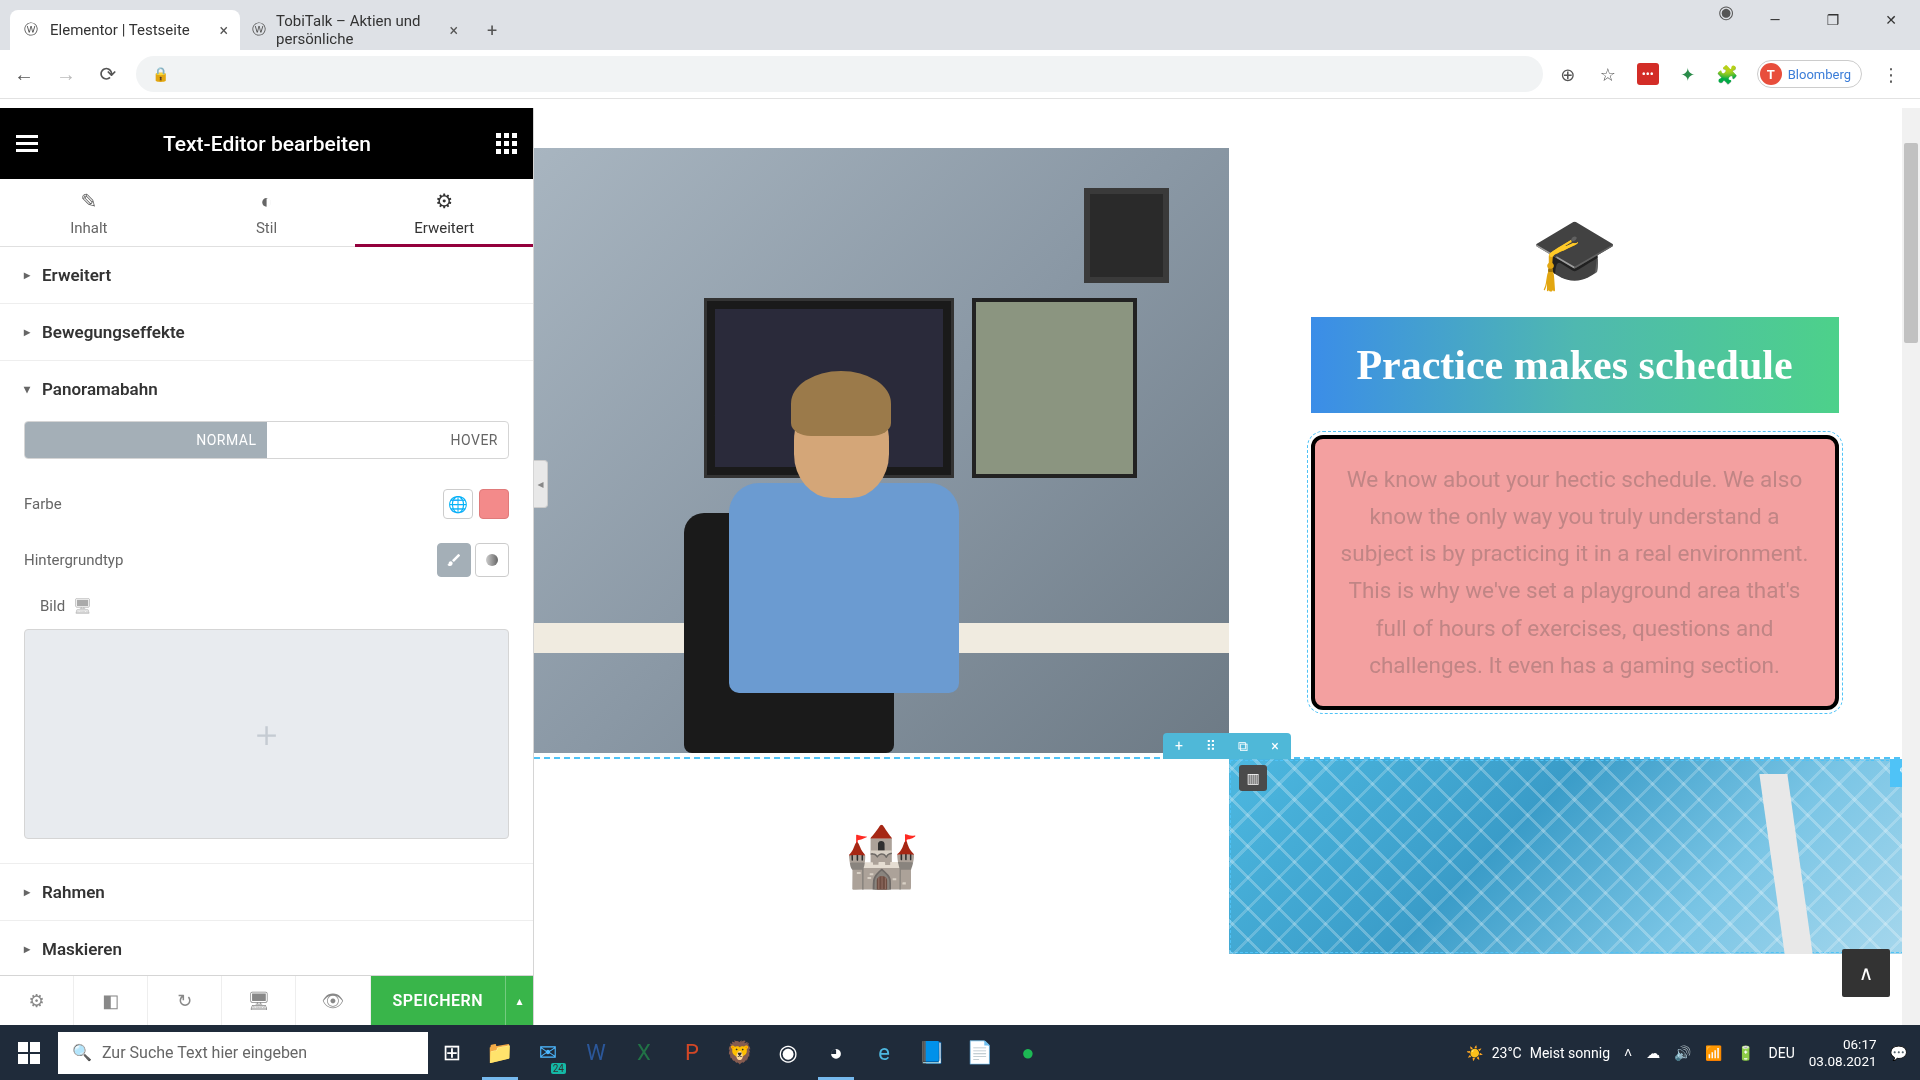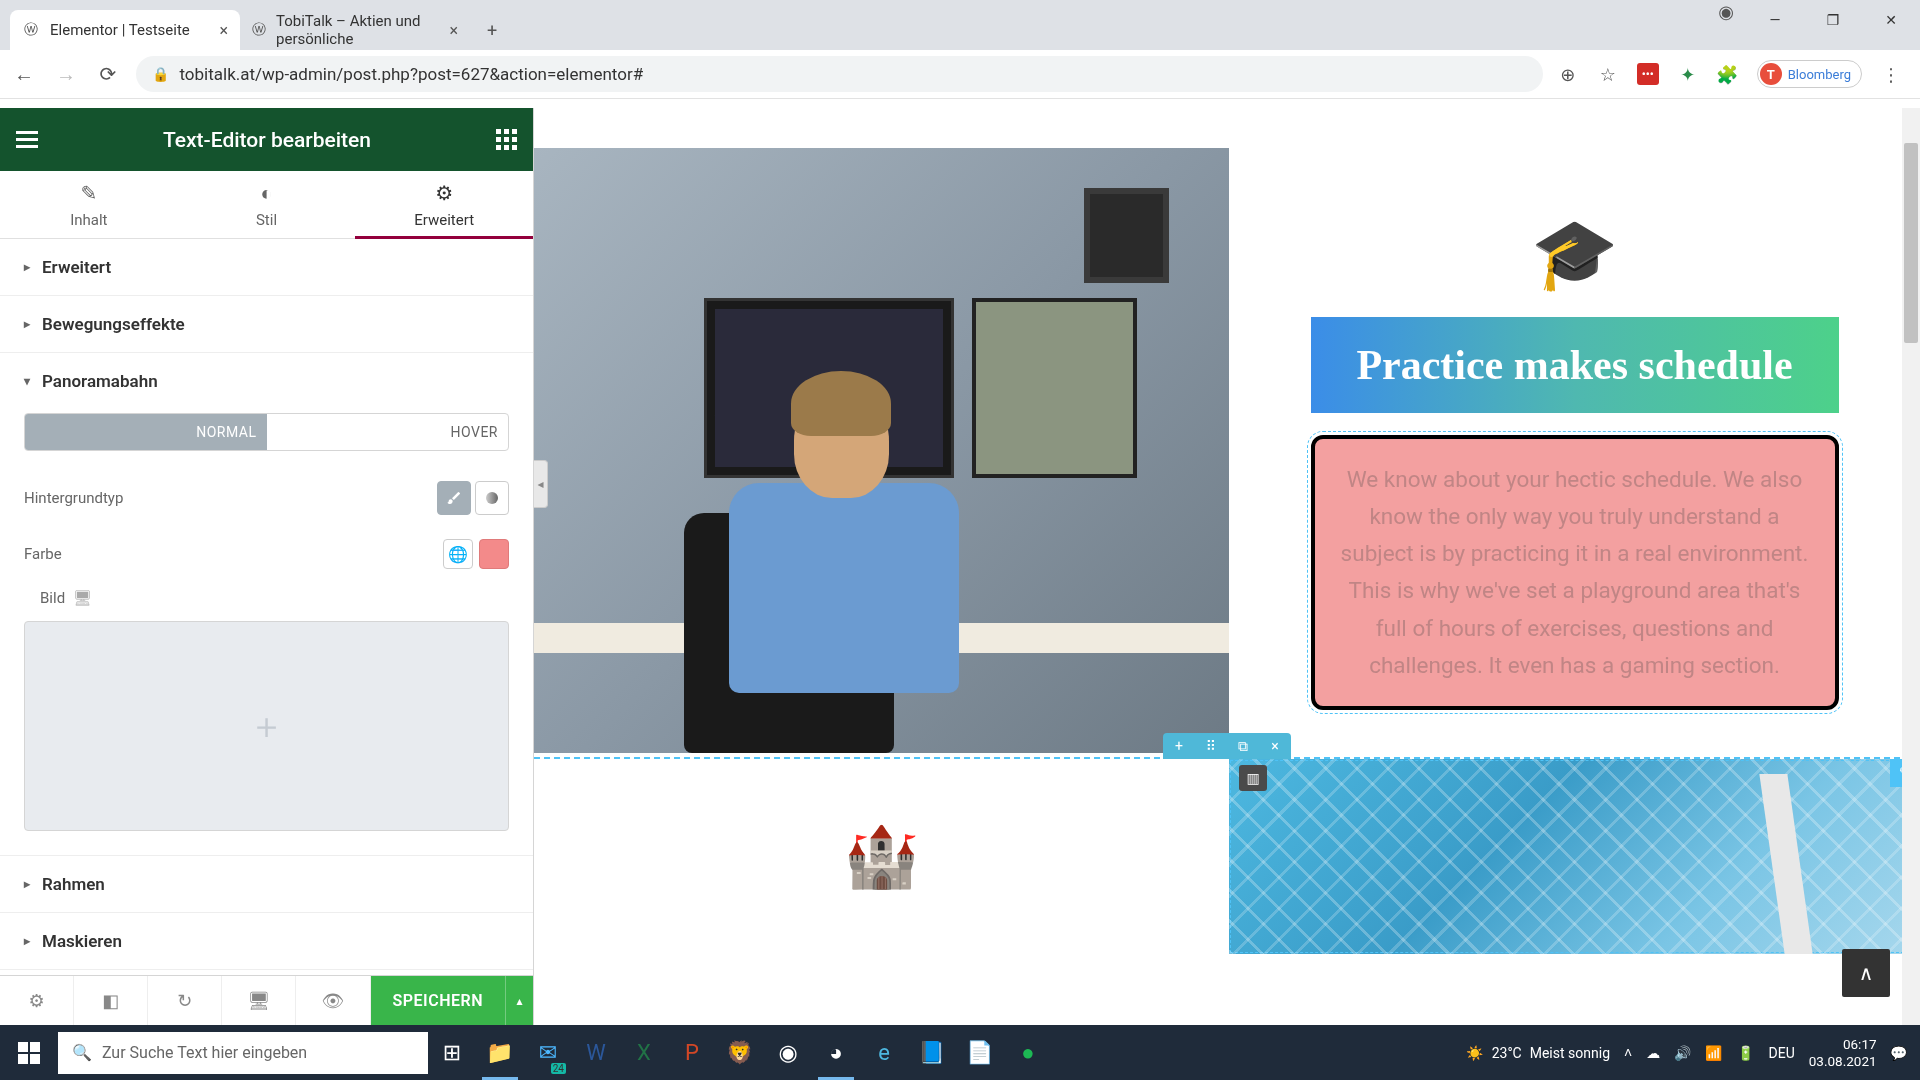--- a/index.html
+++ b/index.html
@@ -29,21 +29,21 @@
 .bookmarks-bar { display:flex; align-items:center; height:40px; background:#fff; border-top:1px solid #e2e2e2; padding:0 10px; gap:4px; font-size:14.5px; color:#333;}
 .bm{display:flex;align-items:center;gap:8px;padding:4px 10px;border-radius:4px;white-space:nowrap;}
 .bm .bico{width:18px;height:18px;background:#888;border-radius:3px;display:flex;align-items:center;justify-content:center;font-size:11px;color:#fff;}
 .bm-spacer{flex:1;}
 
 
 .main { display:flex; height: calc(100% - 108px - 55px); }
 
 
 .panel { width: 534px; background:#fff; border-right:1px solid #d5d5d5; display:flex; flex-direction:column; position:relative;}
-.panel-header { height:63px; background:#14532d; color:#fff; display:flex; align-items:center; padding:0 16px; }
+.panel-header { height:71px; background:#000000; color:#fff; display:flex; align-items:center; padding:0 16px; }
 .hamburger{display:flex;flex-direction:column;gap:4px;}
 .hamburger span{width:22px;height:3px;background:#fff;}
 .panel-title{flex:1;text-align:center;font-size:21px;font-weight:500;}
 .dots-grid{display:grid;grid-template-columns:repeat(3,5px);grid-template-rows:repeat(3,5px);gap:3px;}
 .dots-grid span{background:#fff;}
 
 .panel-tabs{display:flex;height:68px;border-bottom:1px solid #e0e0e0;}
 .ptab{flex:1;display:flex;flex-direction:column;align-items:center;justify-content:center;gap:6px;color:#666;font-size:15px;cursor:pointer;position:relative;}
 .ptab.active{color:#333;}
 .ptab.active::after{content:'';position:absolute;bottom:-1px;left:0;right:0;height:3px;background:#93003c;}
@@ -155,21 +155,20 @@
       <div class="win-btn">❐</div>
       <div class="win-btn">✕</div>
     </div>
   </div>
   <div class="addr-bar">
     <div class="nav-btn">←</div>
     <div class="nav-btn disabled">→</div>
     <div class="nav-btn">⟳</div>
     <div class="url-box">
       <span class="lock">🔒</span>
-      <span>tobitalk.at/wp-admin/post.php?post=627&amp;action=elementor#</span>
     </div>
     <div class="right-icons">
       <div class="rico">⊕</div>
       <div class="rico">☆</div>
       <div class="rico" style="background:#d32d27;color:#fff;border-radius:3px;font-size:11px;font-weight:bold;">•••</div>
       <div class="rico" style="color:#2b8c4a;">✦</div>
       <div class="rico">🧩</div>
       <div class="prof-badge">
         <span class="prof-avatar">T</span>
         <span>Bloomberg</span>
@@ -287,20 +286,27 @@
       </div>
       <div class="accordion">
         <div class="acc-header">
             <span class="acc-caret">▾</span>
             <span>Panoramabahn</span>
           </div>
         <div class="acc-body">
           <div class="seg-toggle">
             <div class="seg active">NORMAL</div>
             <div class="seg">HOVER</div>
+          </div>
+          <div class="prop-row">
+            <span>Farbe</span>
+            <div class="color-swatches">
+              <div class="csw">🌐</div>
+              <div class="csw fill"></div>
+            </div>
           </div>
           <div class="prop-row">
             <span>Hintergrundtyp</span>
             <div class="bgtype-btns">
               <div class="bgbtn sel">
                   <svg viewBox="0 0 24 24" fill="currentColor">
                     <path d="M7 14c-1.66 0-3 1.34-3 3 0 1.31-1.16 2-2 2 .92 1.22 2.49 2 4 2 2.21 0 4-1.79 4-4 0-1.66-1.34-3-3-3zm13.71-9.37l-1.34-1.34a.996.996 0 0 0-1.41 0L9 12.25 11.75 15l8.96-8.96a.996.996 0 0 0 0-1.41z"></path>
                   </svg>
                 </div>
               <div class="bgbtn">
@@ -309,27 +315,20 @@
                     <defs>
                       <linearGradient id="g">
                         <stop offset="0" stop-color="#ccc"></stop>
                         <stop offset="1" stop-color="#666"></stop>
                       </linearGradient>
                     </defs>
                   </svg>
                 </div>
             </div>
           </div>
-          <div class="prop-row">
-            <span>Farbe</span>
-            <div class="color-swatches">
-              <div class="csw">🌐</div>
-              <div class="csw fill"></div>
-            </div>
-          </div>
           <div class="img-label">
               <span>Bild</span>
               <span style="color:#aaa;">🖥</span>
             </div>
           <div class="img-drop">＋</div>
         </div>
       </div>
       <div class="accordion">
         <div class="acc-header">
             <span class="acc-caret">▸</span>

